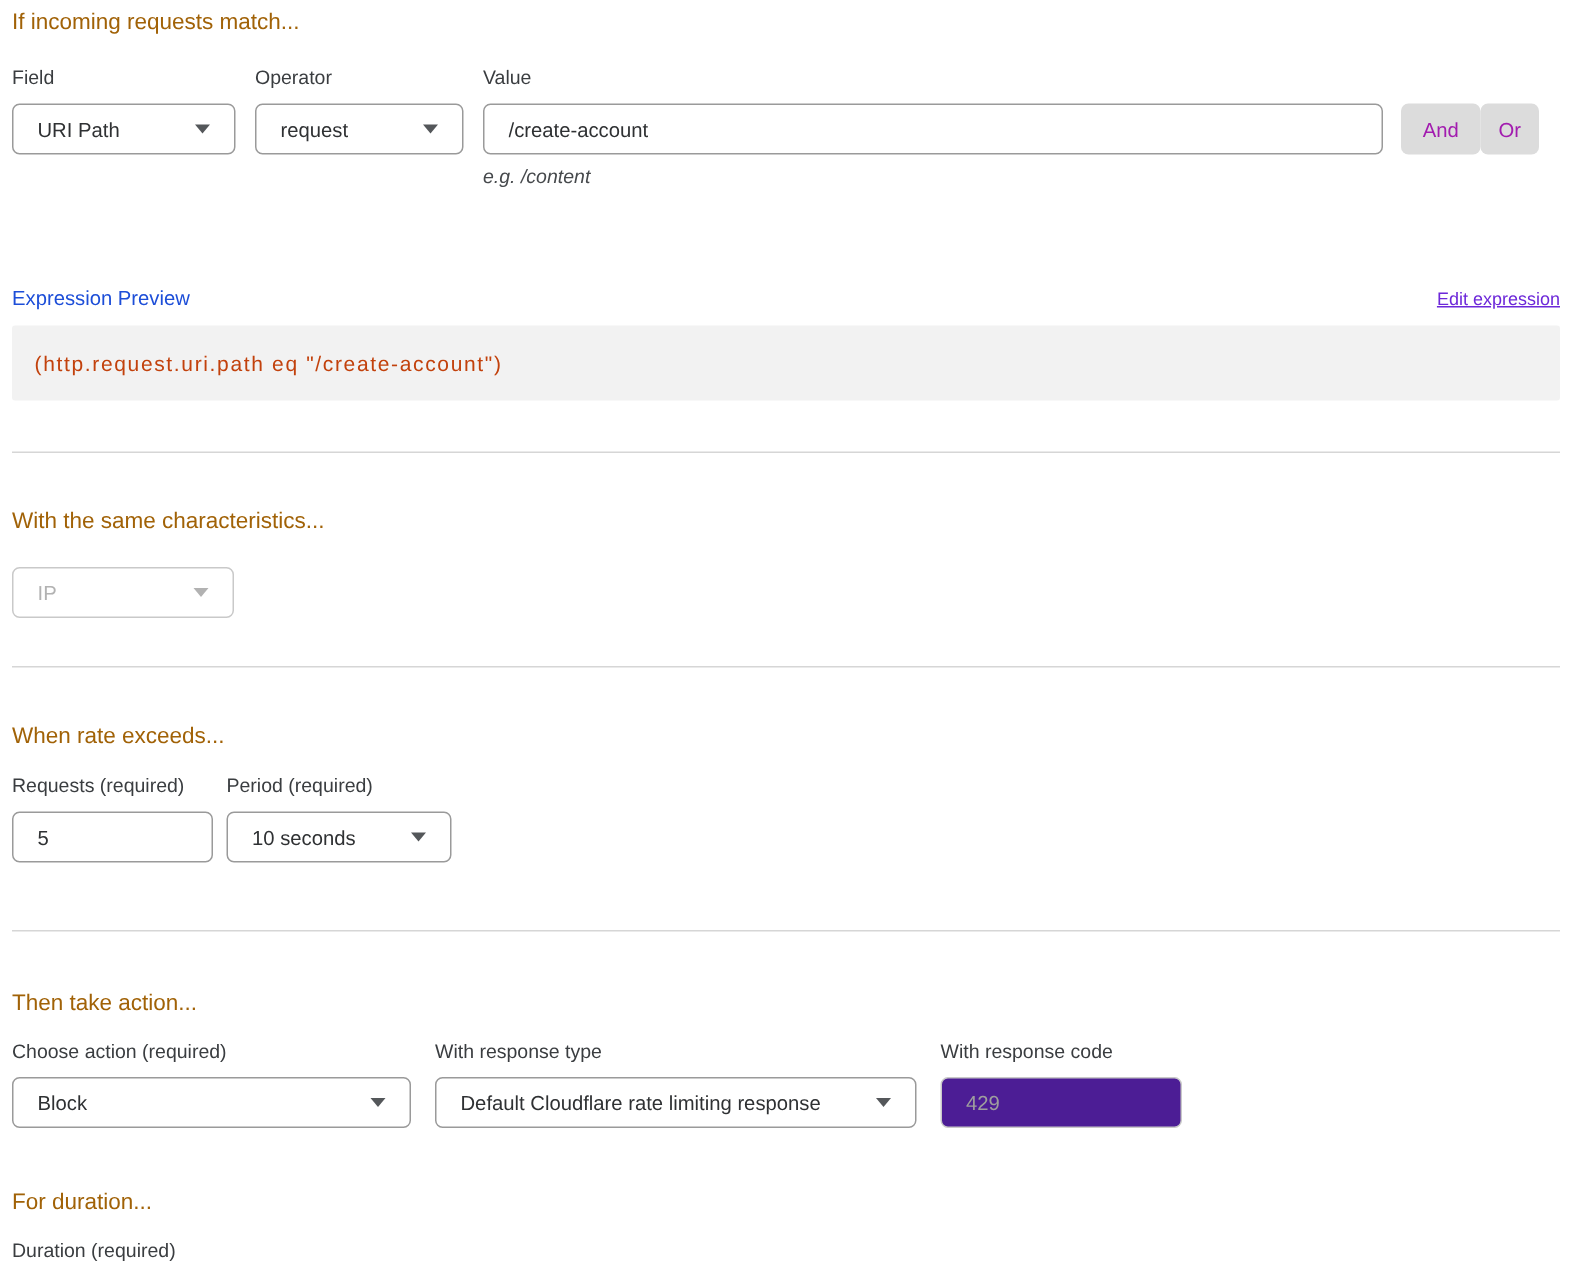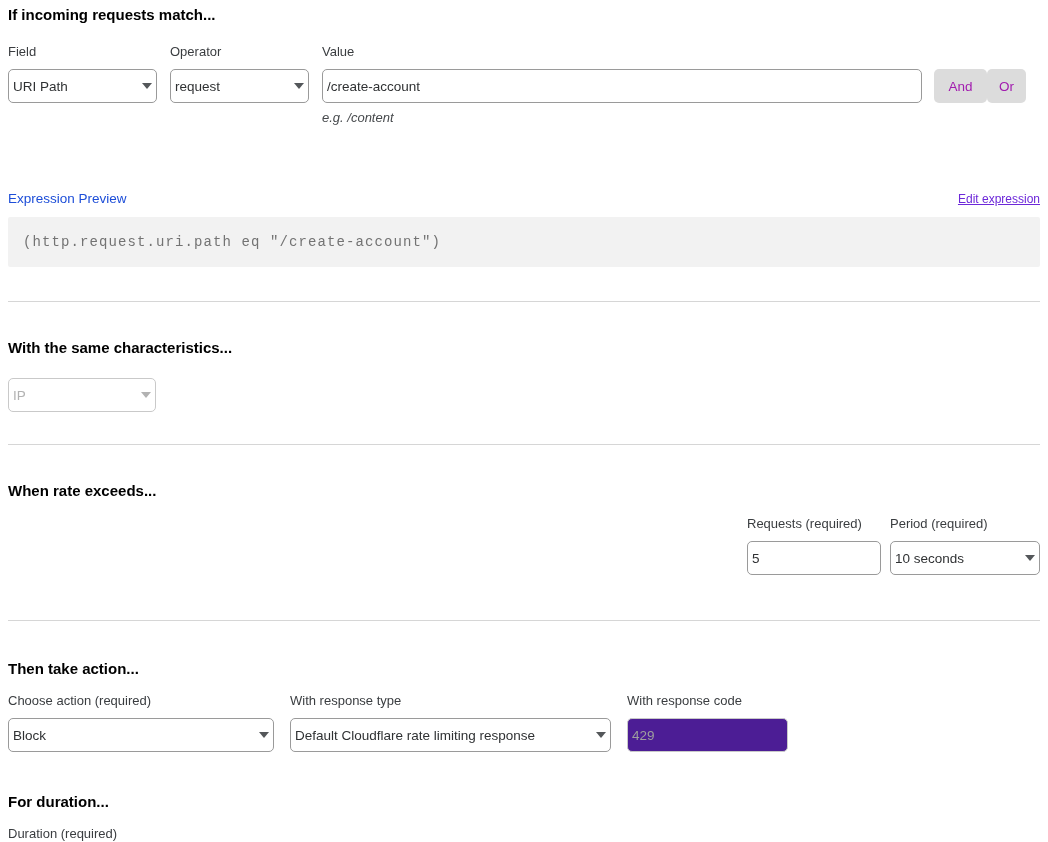--- a/index.html
+++ b/index.html
@@ -8,43 +8,43 @@
     width: 1048px;
     min-height: 842px;
     font-family: "Liberation Sans", sans-serif;
     color: #36393a;
     -webkit-font-smoothing: antialiased;
   }
   .page { width: 1048px; padding: 6px 8px 8px 8px; }
 
   .section-title {
     font-size: 15px;
-    font-weight: 700;
-    color: #000000;
+    font-weight: 400;
+    color: #a16207;
     line-height: 1.2;
   }
 
   .field-label {
     display: block;
     font-size: 13px;
     color: #3a3d40;
     line-height: 14px;
     margin-bottom: 10px;
   }
 
   .select, .text-input {
     height: 34px;
     width: 100%;
     border: 1px solid #9a9a9a;
     border-radius: 5px;
     background: #fff;
     font-family: "Liberation Sans", sans-serif;
     font-size: 13.5px;
     color: #2f3133;
-    padding: 0 4px;
+    padding: 0 16px;
   }
   .select {
     display: flex;
     align-items: center;
     justify-content: space-between;
     cursor: pointer;
     user-select: none;
   }
   .chevron {
     width: 0; height: 0;
@@ -94,39 +94,39 @@
     color: #6d28d9;
     text-decoration: underline;
     cursor: pointer;
     margin-top: 30px;
   }
   .code-block {
     margin-top: 11px;
     background: #f2f2f2;
     border-radius: 2px;
     padding: 17px 15px;
-    font-family: Liberation Mono, monospace;
+    font-family: Liberation Sans, sans-serif;
     font-size: 14px;
     letter-spacing: 1.1px;
-    color: #737373;
+    color: #c2410c;
     white-space: pre;
   }
 
   .divider { border: none; border-top: 1px solid #d6d6d6; }
   .divider-1 { margin-top: 34px; }
   .divider-2 { margin-top: 32px; }
   .divider-3 { margin-top: 45px; }
 
   
   .characteristics-title { margin-top: 37px; }
   .characteristic-select { width: 148px; margin-top: 21px; }
 
   
   .rate-title { margin-top: 37px; }
-  .rate-row { display: flex; align-items: flex-start; margin-top: 17px; justify-content: flex-end; }
+  .rate-row { display: flex; align-items: flex-start; margin-top: 17px; }
   .col-requests { width: 134px; margin-right: 9px; flex: 0 0 auto; }
   .col-period { width: 150px; flex: 0 0 auto; }
 
   
   .action-title { margin-top: 39px; }
   .action-row { display: flex; align-items: flex-start; margin-top: 16px; }
   .col-action { width: 266px; margin-right: 16px; flex: 0 0 auto; }
   .col-response-type { width: 321px; margin-right: 16px; flex: 0 0 auto; }
   .col-response-code { width: 161px; flex: 0 0 auto; }
 

